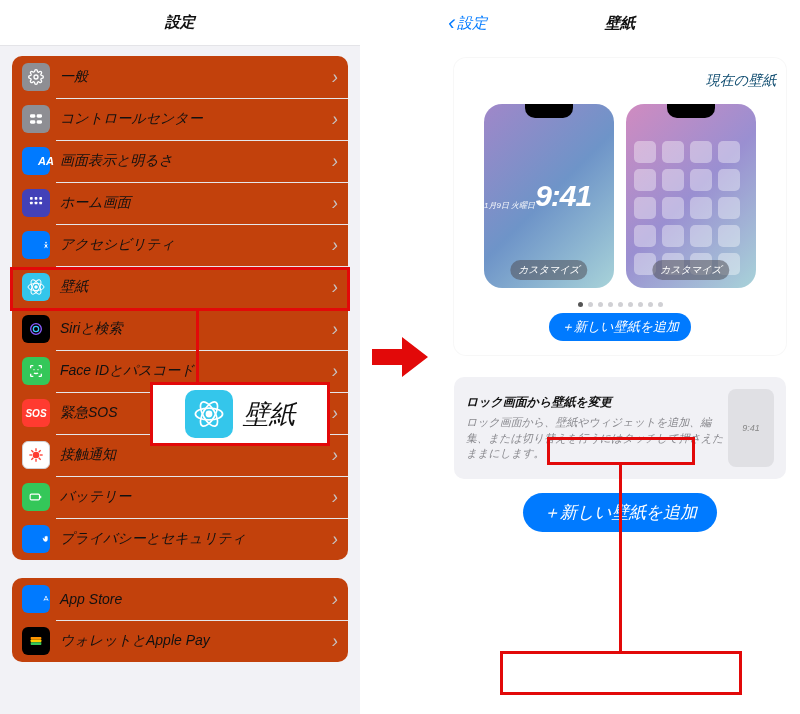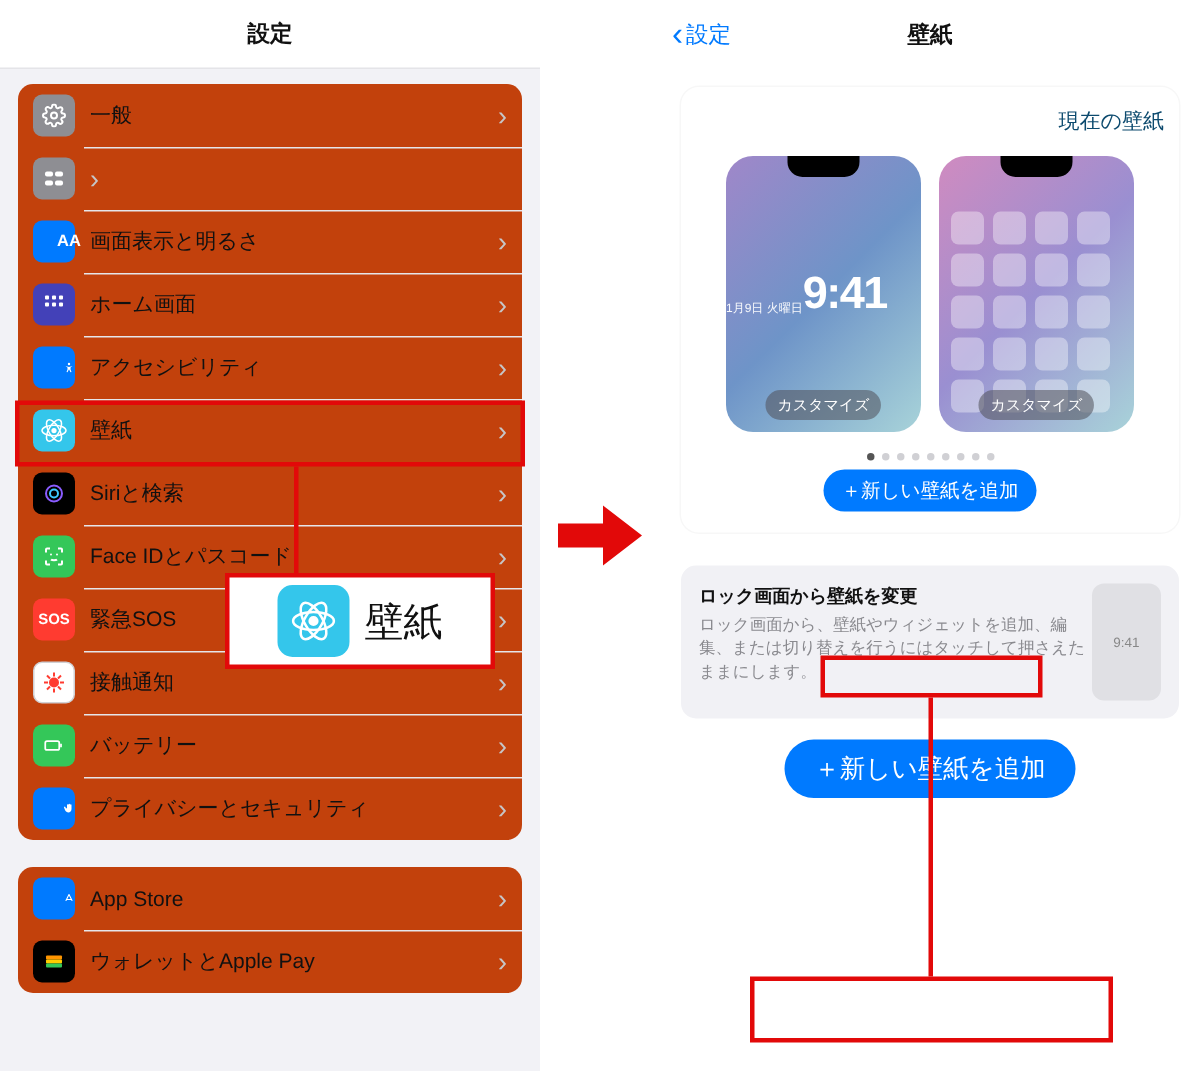--- a/index.html
+++ b/index.html
@@ -10,20 +10,21 @@
     height: 714px;
     overflow: hidden;
     position: relative;
     font-size: 14px;
     color: #111;
   }
   .container { display: flex; width: 100%; height: 100%; }
   .panel-left, .panel-right {
     position: relative;
     height: 100%;
+    font-style: italic;
   }
   .panel-left { width: 360px; background: #f2f2f6; }
   .panel-right { width: 360px; background: #fff; }
   .arrow-gap {
     width: 80px;
     display: flex;
     align-items: center;
     justify-content: center;
   }
   .arrow-red {
@@ -163,20 +164,21 @@
     font-size:13px; padding:5px 12px;
     border-radius:14px;
   }
   .info-card {
     margin:22px 14px 0 14px;
     background:#f1f1f5;
     border-radius:10px;
     padding:12px 12px;
     display:flex;
     gap:4px;
+    align-items:center;
   }
   .info-text { flex:1; }
   .info-title { font-size:12px; font-weight:600; margin-bottom:4px; }
   .info-desc { font-size:11px; color:#8a8a8f; line-height:1.4; }
   .info-thumb {
     width:46px;height:78px;border-radius:8px;
     background:#e0e0e4; position:relative; flex-shrink:0;
     display:flex;align-items:center;justify-content:center;
     font-size:9px;color:#888;
   }
@@ -215,20 +217,21 @@
       </div>
       <div class="row">
         <div class="icon icon-gray">
           <svg viewBox="0 0 24 24" width="16" height="16" fill="#fff">
               <rect x="3" y="5" width="8" height="5" rx="2"></rect>
               <rect x="13" y="5" width="8" height="5" rx="2"></rect>
               <rect x="3" y="14" width="8" height="5" rx="2"></rect>
               <rect x="13" y="14" width="8" height="5" rx="2"></rect>
             </svg>
         </div>
+        <div class="label">コントロールセンター</div>
         <div class="chev">›</div>
       </div>
       <div class="row">
         <div class="icon icon-blue" style="font-size:11px;font-weight:700;">AA</div>
         <div class="label">画面表示と明るさ</div>
         <div class="chev">›</div>
       </div>
       <div class="row">
         <div class="icon" style="background:#4341b8">
           <svg viewBox="0 0 24 24" width="16" height="16" fill="#fff">

